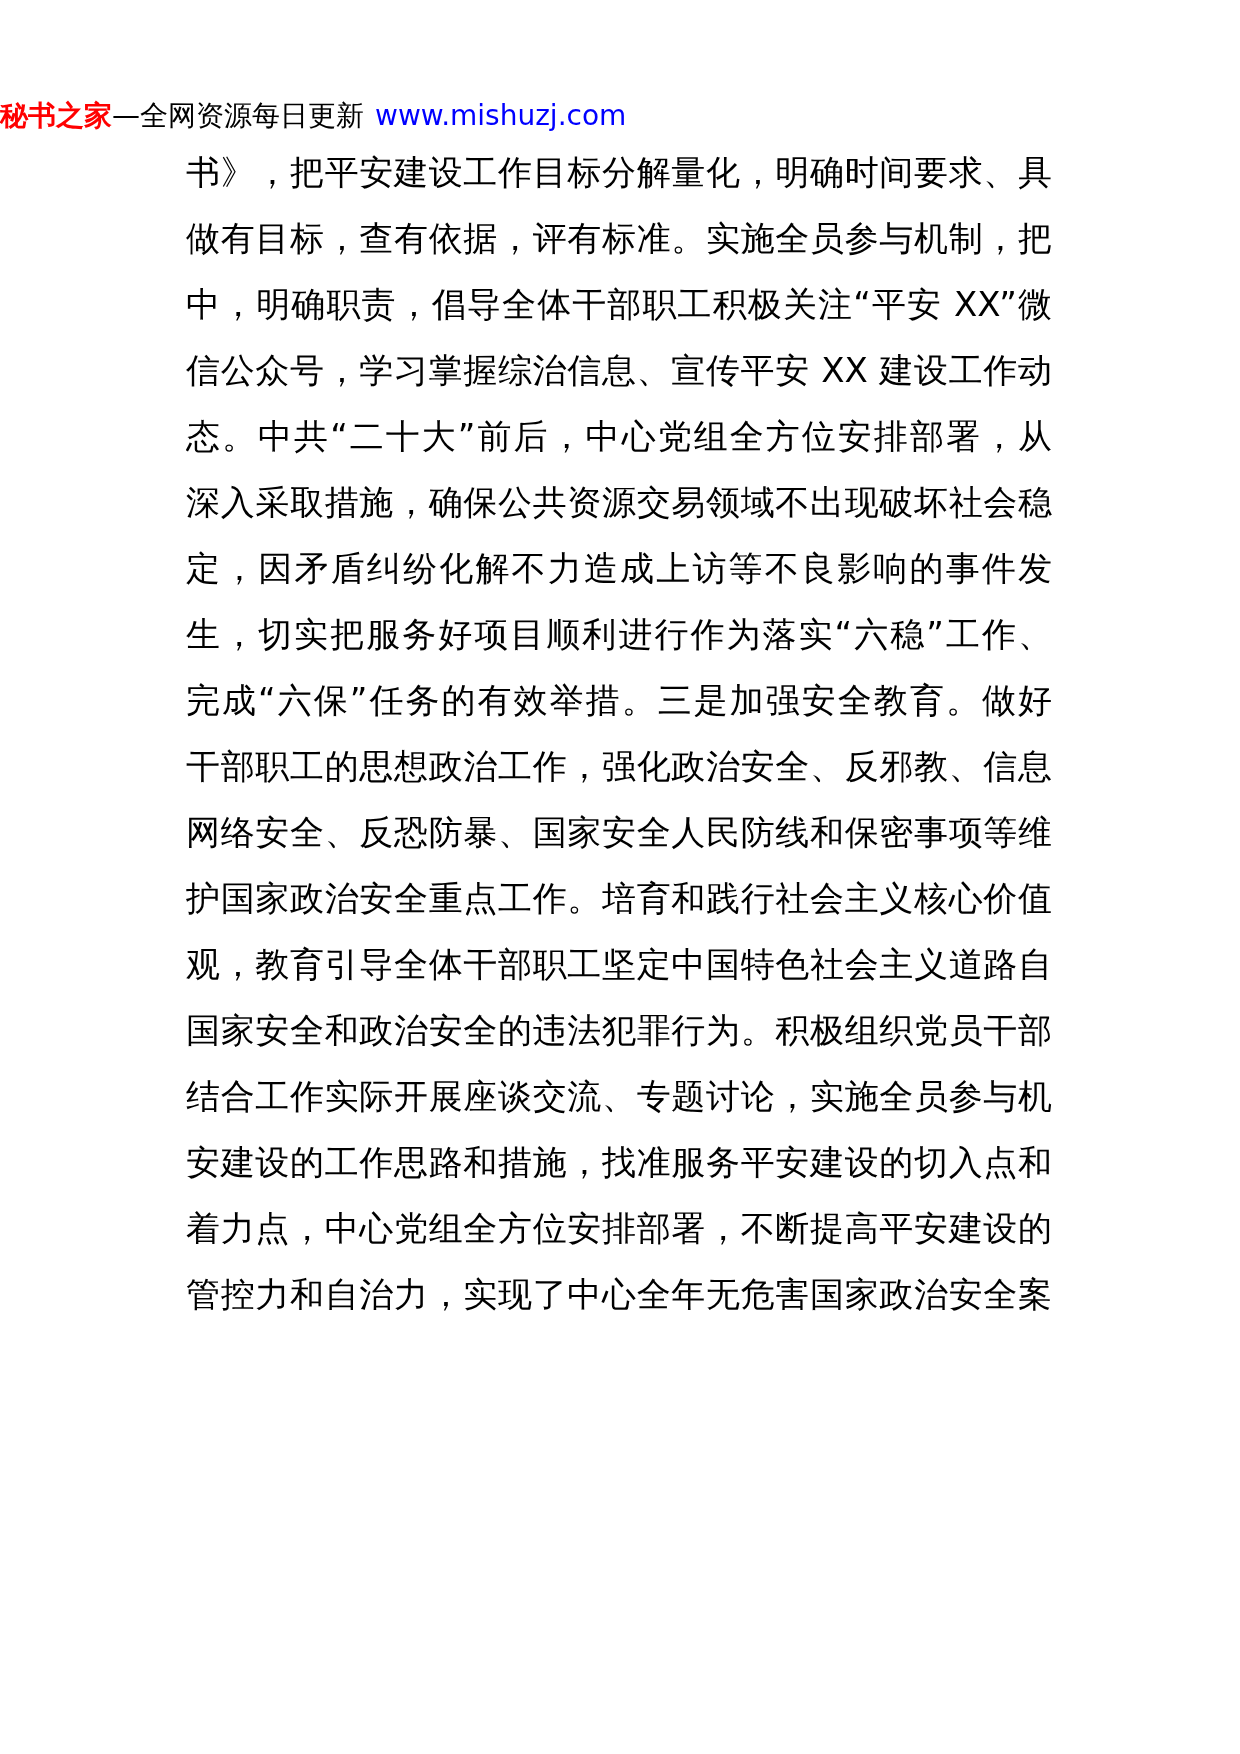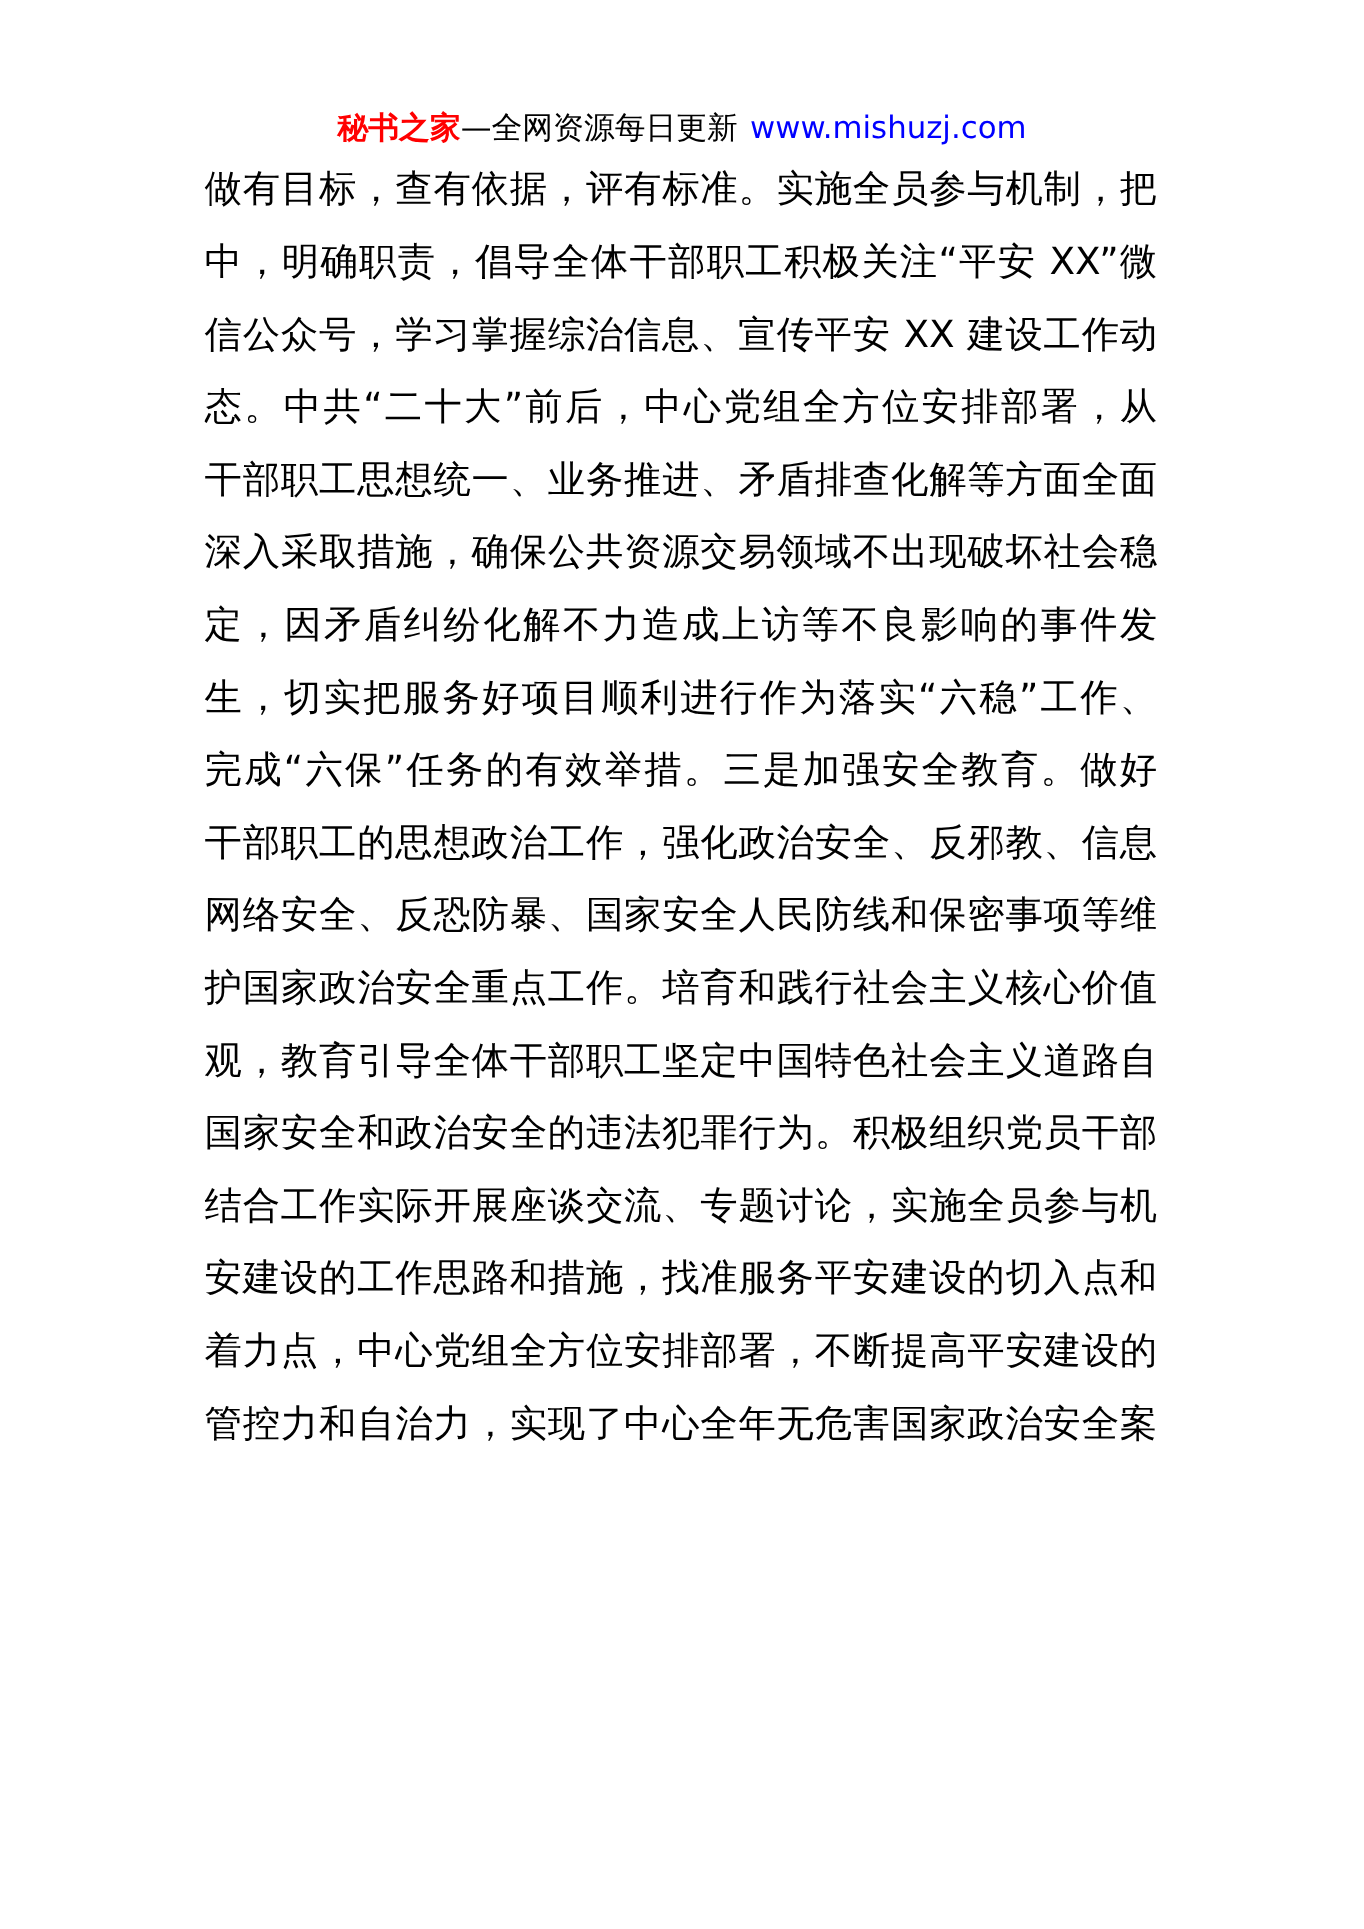--- a/index.html
+++ b/index.html
@@ -11,21 +11,20 @@
     background: #ffffff;
     overflow: hidden;
     font-family: "DejaVu Sans", sans-serif;
     color: #000000;
   }
   .header {
     position: absolute;
     top: 94px;
     left: 0;
     width: 100%;
-    text-align: center;
     font-size: 28px;
     line-height: 44px;
     white-space: nowrap;
   }
   .site-name {
     color: #ff0000;
     font-weight: bold;
   }
   .dash, .tagline {
     color: #000000;
@@ -56,25 +55,25 @@
 </head>
 <body>
 
 <div class="page">
 
   <div class="header">
     <span class="site-name">秘书之家</span><span class="dash">—</span><span class="tagline">全网资源每日更新</span><span class="url">www.mishuzj.com</span>
   </div>
 
   <div class="body-text">
+    <div class="body-line">书》，把平安建设工作目标分解量化，明确时间要求、具</div>
     <div class="body-line">做有目标，查有依据，评有标准。实施全员参与机制，把</div>
     <div class="body-line">中，明确职责，倡导全体干部职工积极关注“平安 XX”微</div>
     <div class="body-line">信公众号，学习掌握综治信息、宣传平安 XX 建设工作动</div>
     <div class="body-line">态。中共“二十大”前后，中心党组全方位安排部署，从</div>
-    <div class="body-line">干部职工思想统一、业务推进、矛盾排查化解等方面全面</div>
     <div class="body-line">深入采取措施，确保公共资源交易领域不出现破坏社会稳</div>
     <div class="body-line">定，因矛盾纠纷化解不力造成上访等不良影响的事件发</div>
     <div class="body-line">生，切实把服务好项目顺利进行作为落实“六稳”工作、</div>
     <div class="body-line">完成“六保”任务的有效举措。三是加强安全教育。做好</div>
     <div class="body-line">干部职工的思想政治工作，强化政治安全、反邪教、信息</div>
     <div class="body-line">网络安全、反恐防暴、国家安全人民防线和保密事项等维</div>
     <div class="body-line">护国家政治安全重点工作。培育和践行社会主义核心价值</div>
     <div class="body-line">观，教育引导全体干部职工坚定中国特色社会主义道路自</div>
     <div class="body-line">国家安全和政治安全的违法犯罪行为。积极组织党员干部</div>
     <div class="body-line">结合工作实际开展座谈交流、专题讨论，实施全员参与机制</div>

